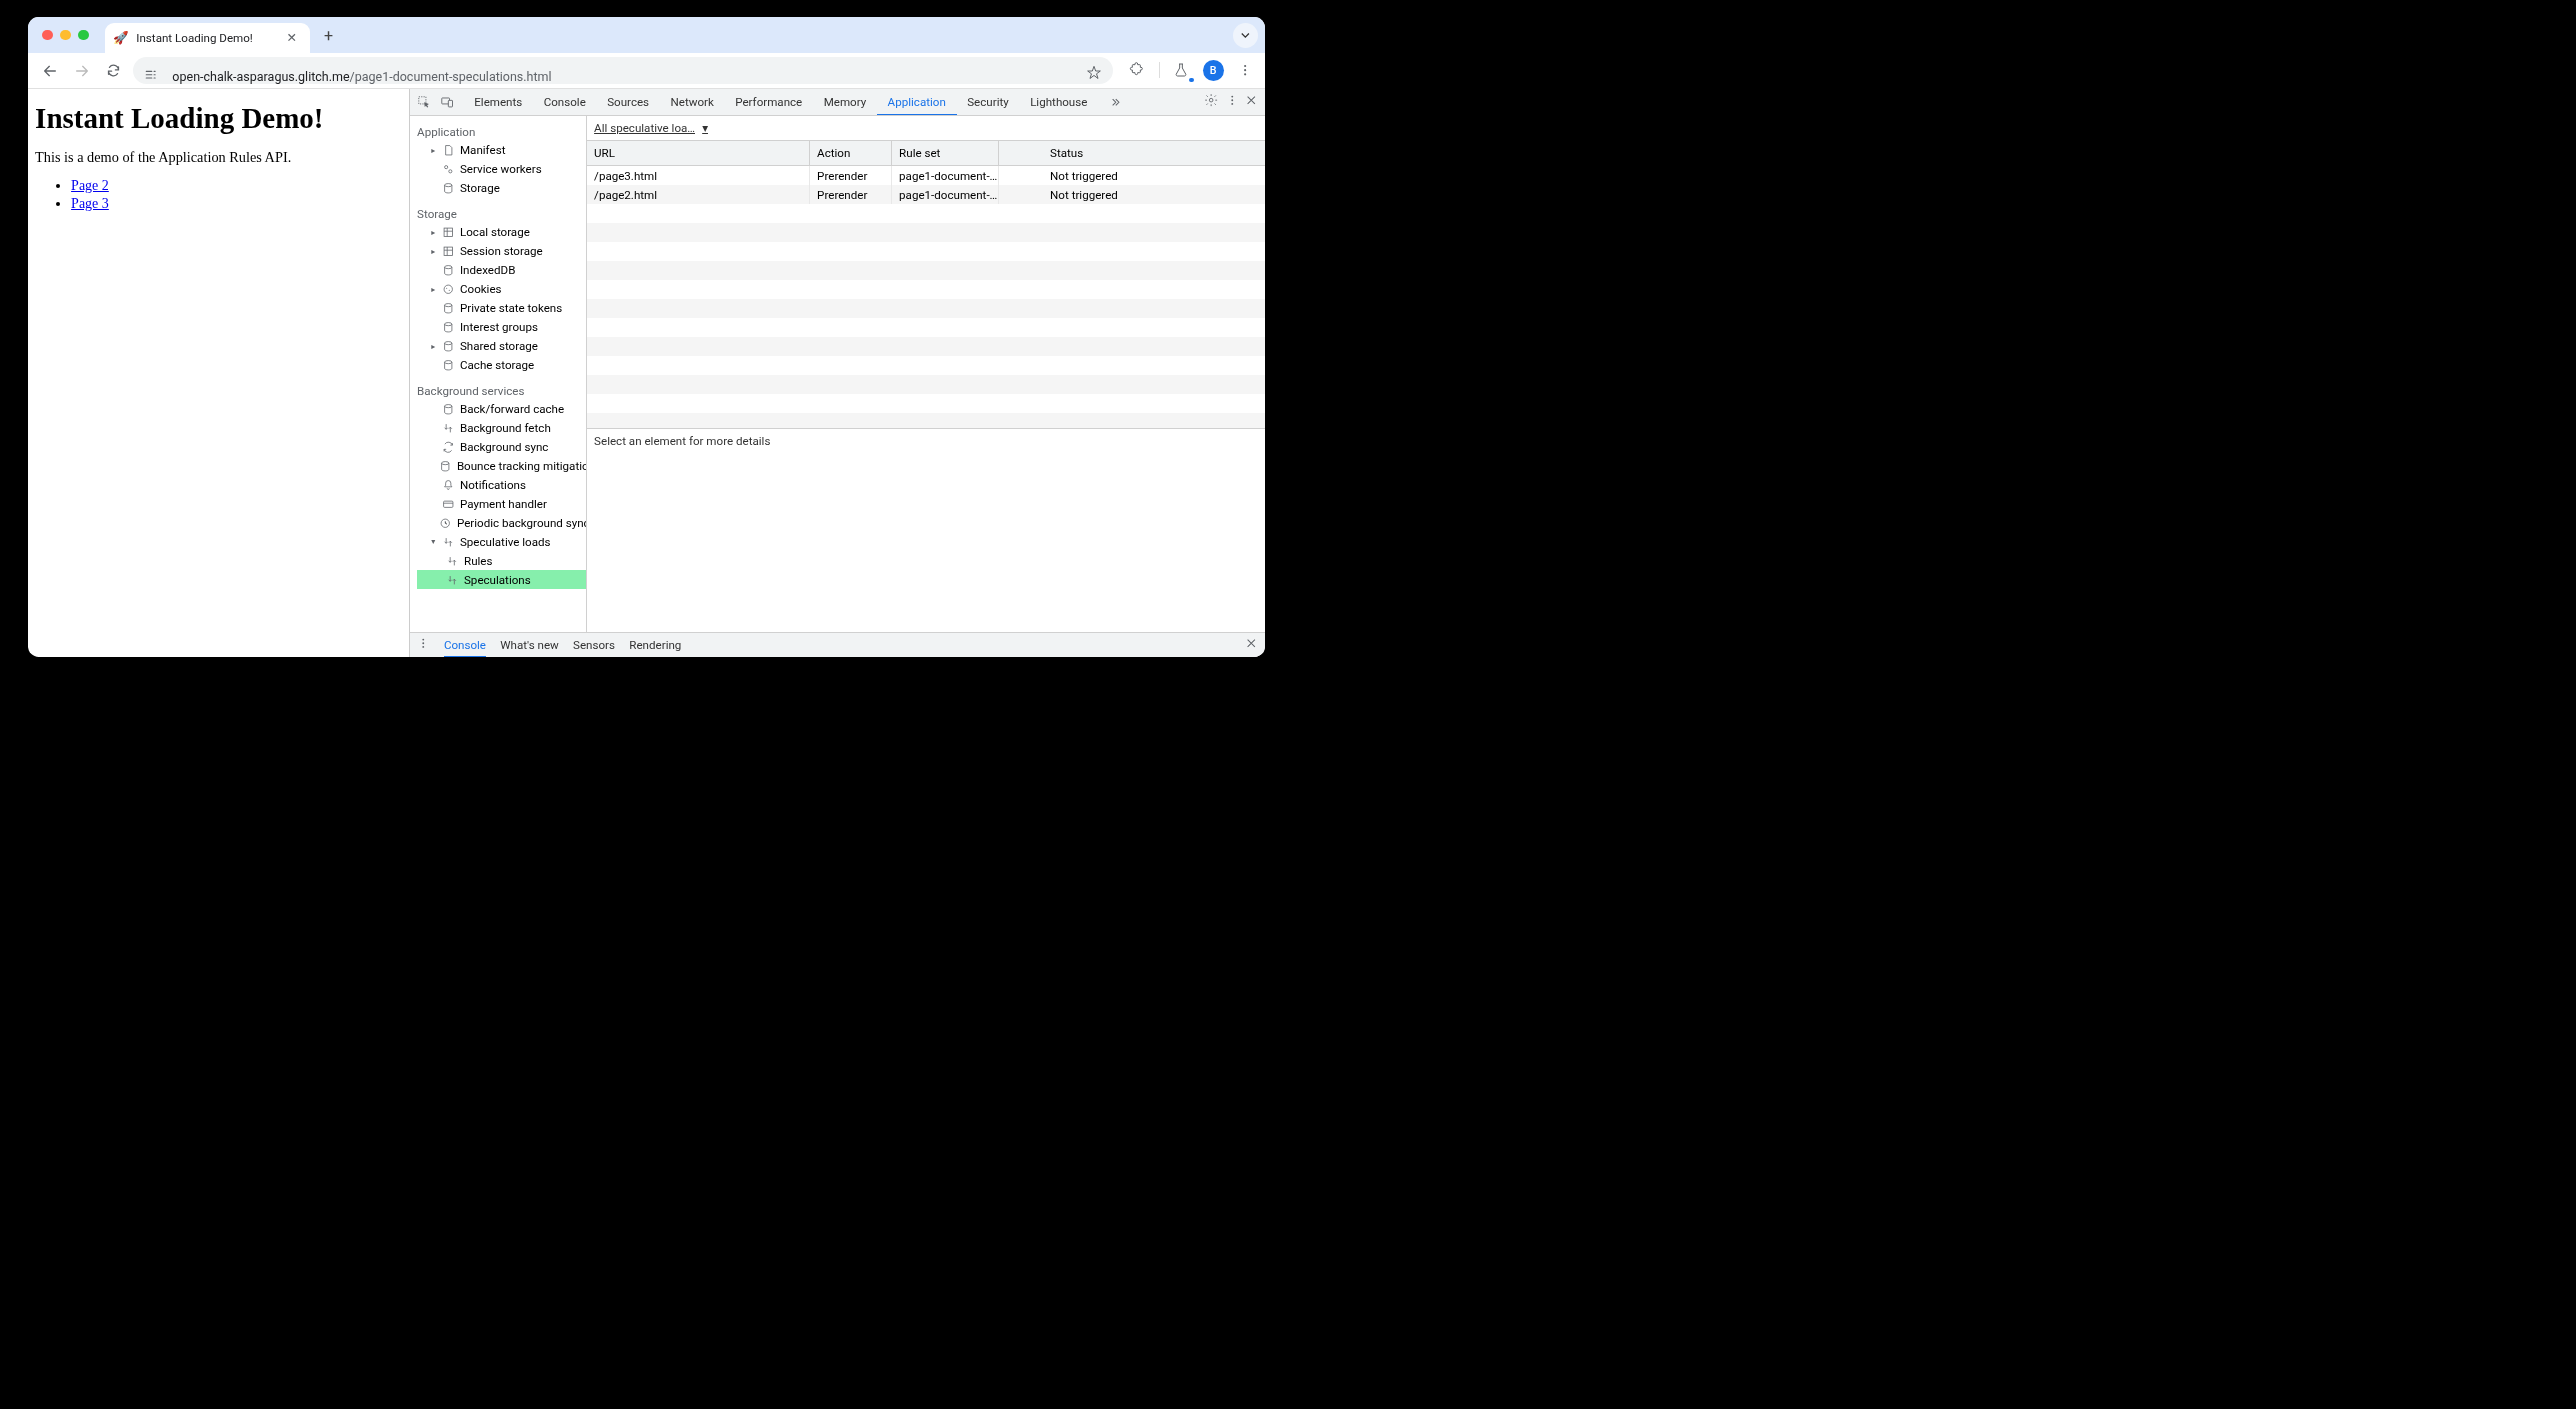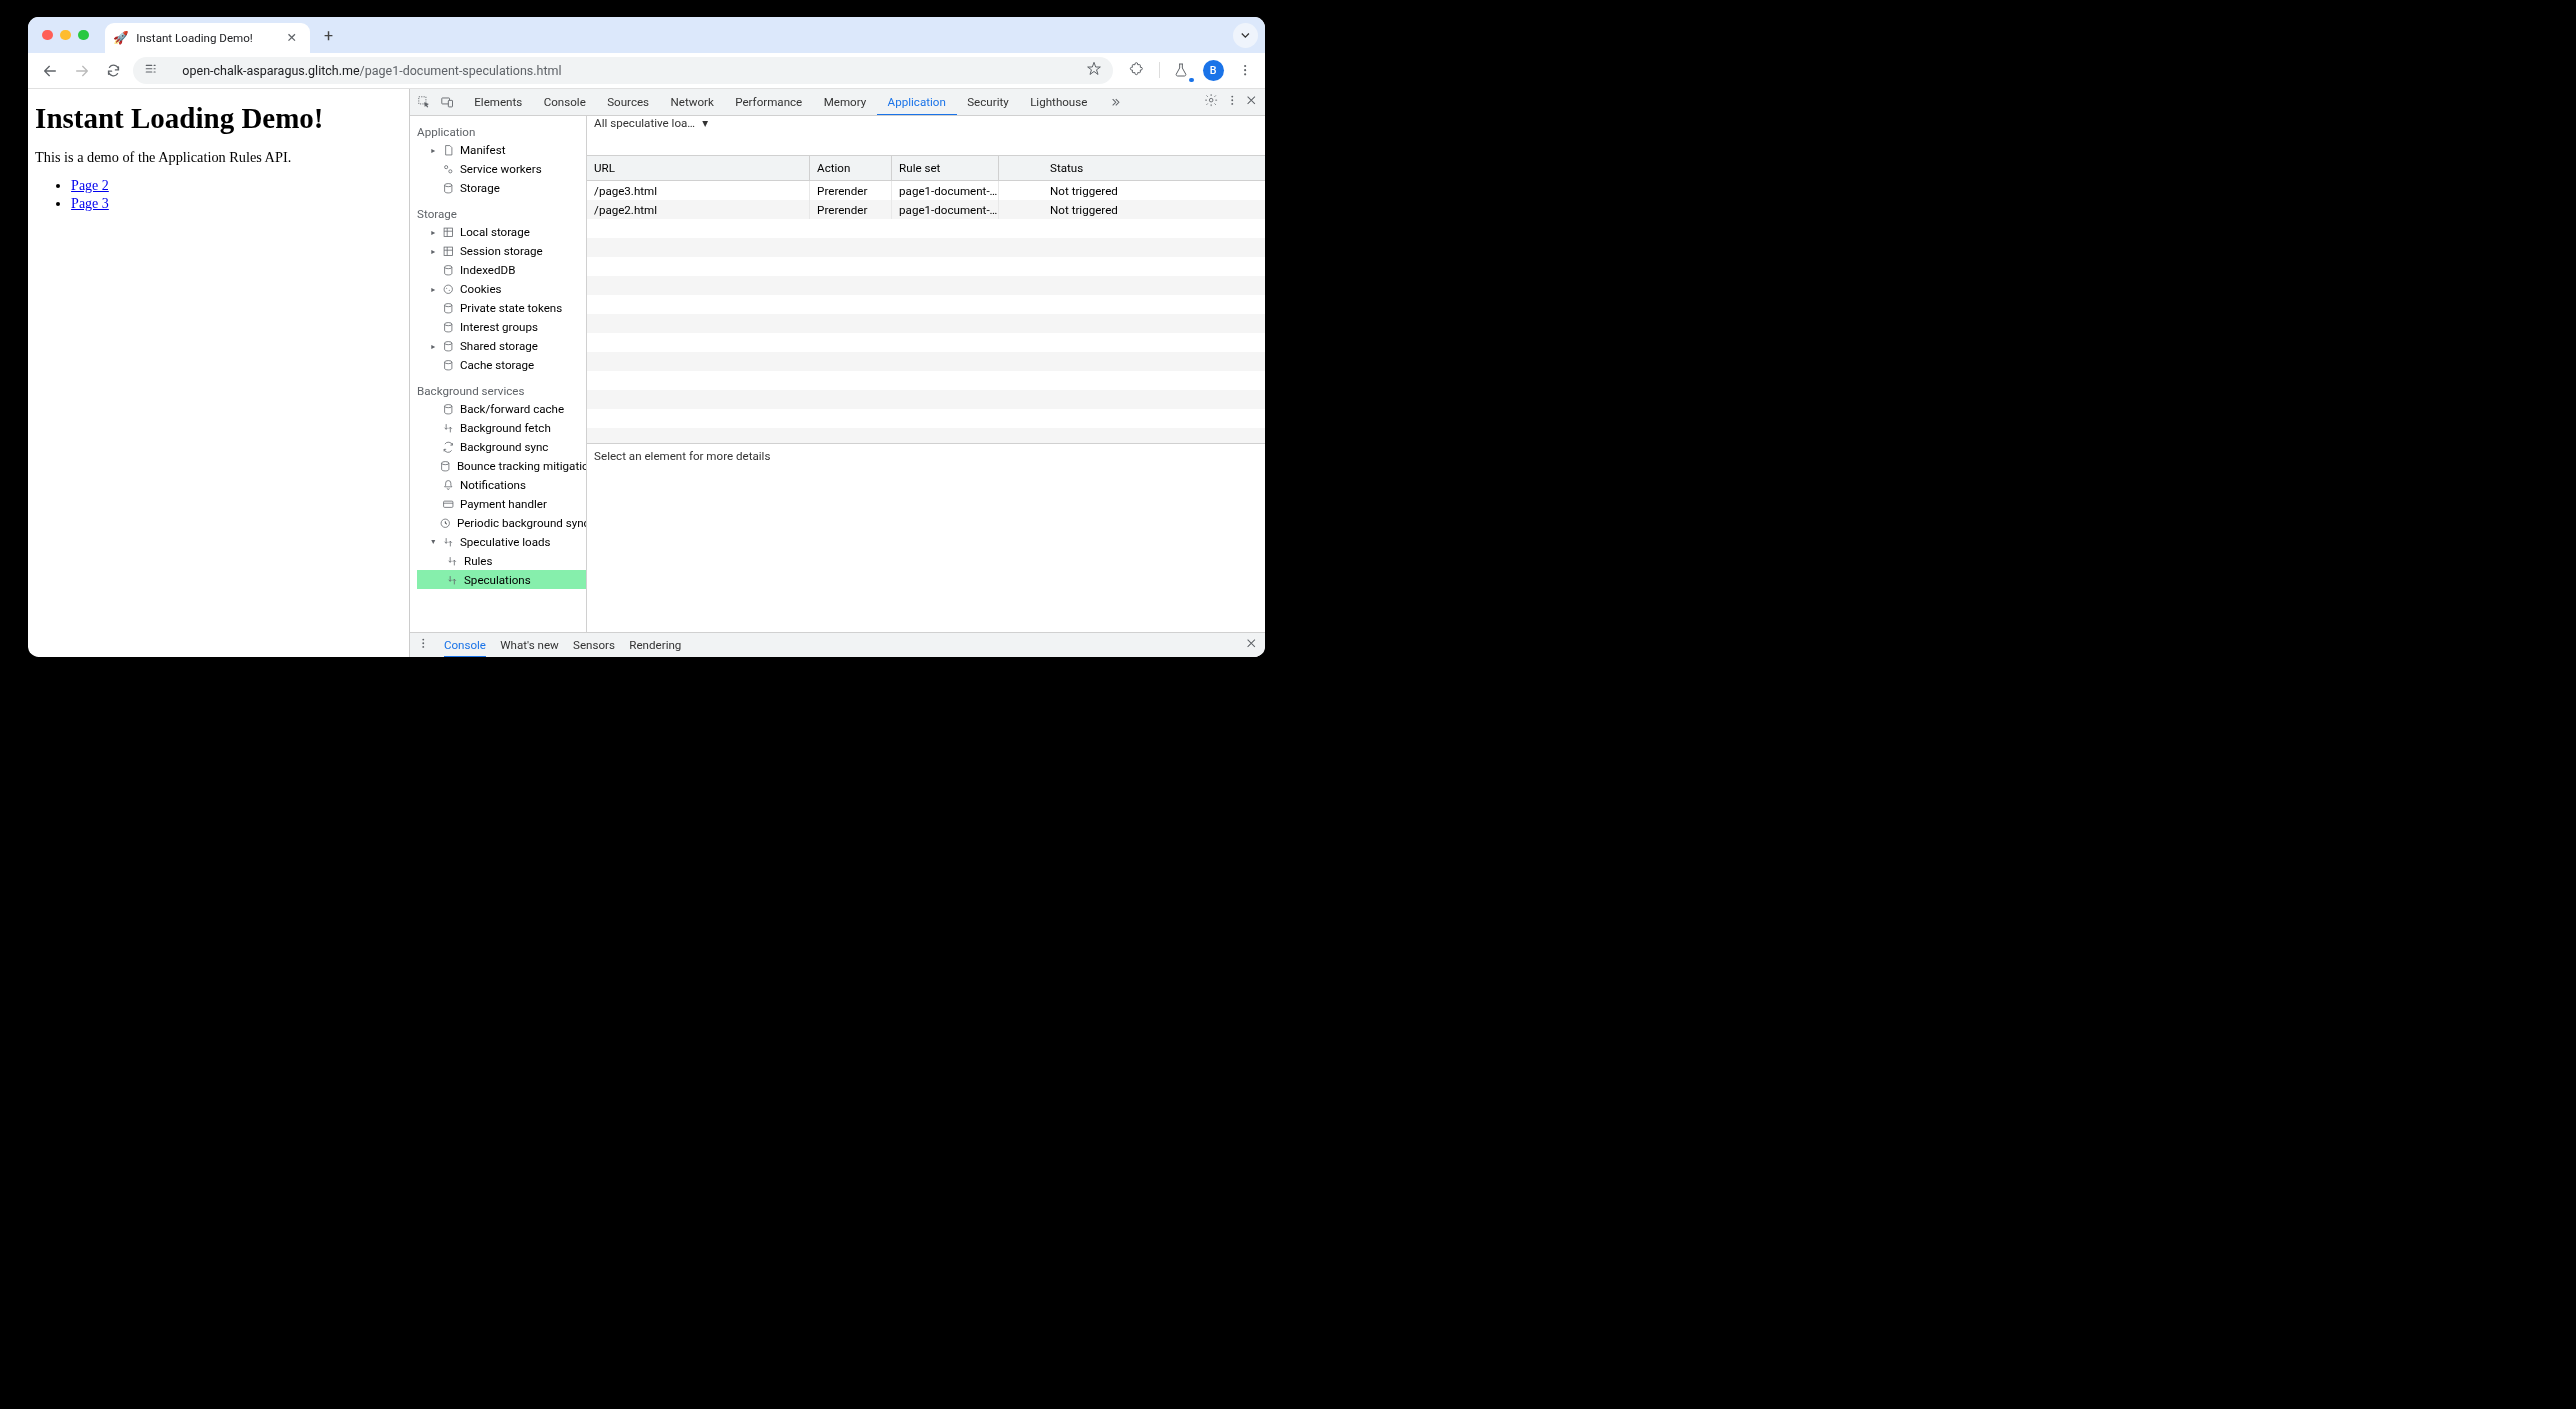--- a/index.html
+++ b/index.html
@@ -71,23 +71,23 @@
   border-bottom: 0.9px solid #e0e0e0;
 }
 .nav-btn { width: 25px; height: 25px; display:flex;align-items:center;justify-content:center; color:#5f6368; cursor:pointer; border-radius: 50%; }
 .nav-btn.disabled { color: #bbb; }
 .addr-bar {
   flex: 1;
   height: 27px;
   background: #f1f3f4;
   border-radius: 13.4px;
   display: flex;
-  align-items: center;
+  align-items: flex-end;
   padding: 0 10.7px;
-  gap: 25px;
+  gap: 15px;
   color: #202124;
   font-size: 12.5px;
 }
 .addr-icon { color: #5f6368; font-size: 11.6px; }
 .addr-text { flex: 1; }
 .addr-text .path { color: #5f6368; }
 .toolbar-right { display: flex; align-items: center; gap: 10.7px; margin-left: 7.1px; }
 .toolbar-icon { color: #5f6368; cursor:pointer; display:flex;align-items:center;justify-content:center;width:21.4px;height:21.4px;}
 .toolbar-sep { width: 0.9px; height: 16px; background: #ddd; }
 .avatar { width: 21.4px; height: 21.4px; border-radius: 50%; background: #1a73e8; color: #fff; display:flex;align-items:center;justify-content:center; font-size: 10.7px; font-weight: 500;}
@@ -151,24 +151,25 @@
 }
 .sb-item.child { padding-left: 29px; }
 .sb-item.selected { background: #86efac; }
 .sb-arrow { width: 7.1px; font-size: 8px; color: #5f6368; text-align:center;}
 .sb-arrow.empty { visibility: hidden; }
 .sb-icon { width: 12.5px; display:inline-flex; align-items:center; justify-content:center; }
 .sb-icon svg { width: 12.5px; height: 12.5px; }
 
 .dt-main { flex:1; display:flex; flex-direction:column; overflow:hidden; }
 .dt-toolbar2 {
-  height: 40px;
+  height: 25px;
   border-bottom: 0.9px solid #d0d0d0;
-  display:flex;align-items:flex-start;padding-left:7.1px;gap:5.4px;
+  display:flex;align-items:center;padding-left:7.1px;gap:5.4px;
   color:#333;
+  text-decoration:underline;
 }
 .dropdown { display:flex;align-items:center;gap:7.1px;cursor:pointer;max-width:125px;}
 .dropdown-label { overflow:hidden; text-overflow:ellipsis; white-space:nowrap; }
 .dt-thead { display:flex; height:25px; background:#f1f3f4; border-bottom:0.9px solid #d0d0d0;}
 .dt-th { padding:0 7.1px; display:flex;align-items:center; border-right:0.9px solid #d0d0d0; overflow:hidden;}
 .dt-th:last-child { border-right:none; }
 .col-url{flex:0 0 223px;} .col-action{flex:0 0 82px;} .col-rule{flex:0 0 107px;} .col-status{flex:1;margin-left:44px;}
 .dt-row { display:flex; height:19px; }
 .dt-row:nth-child(odd){background:#fff;}
 .dt-row:nth-child(even){background:#f5f5f5;}

